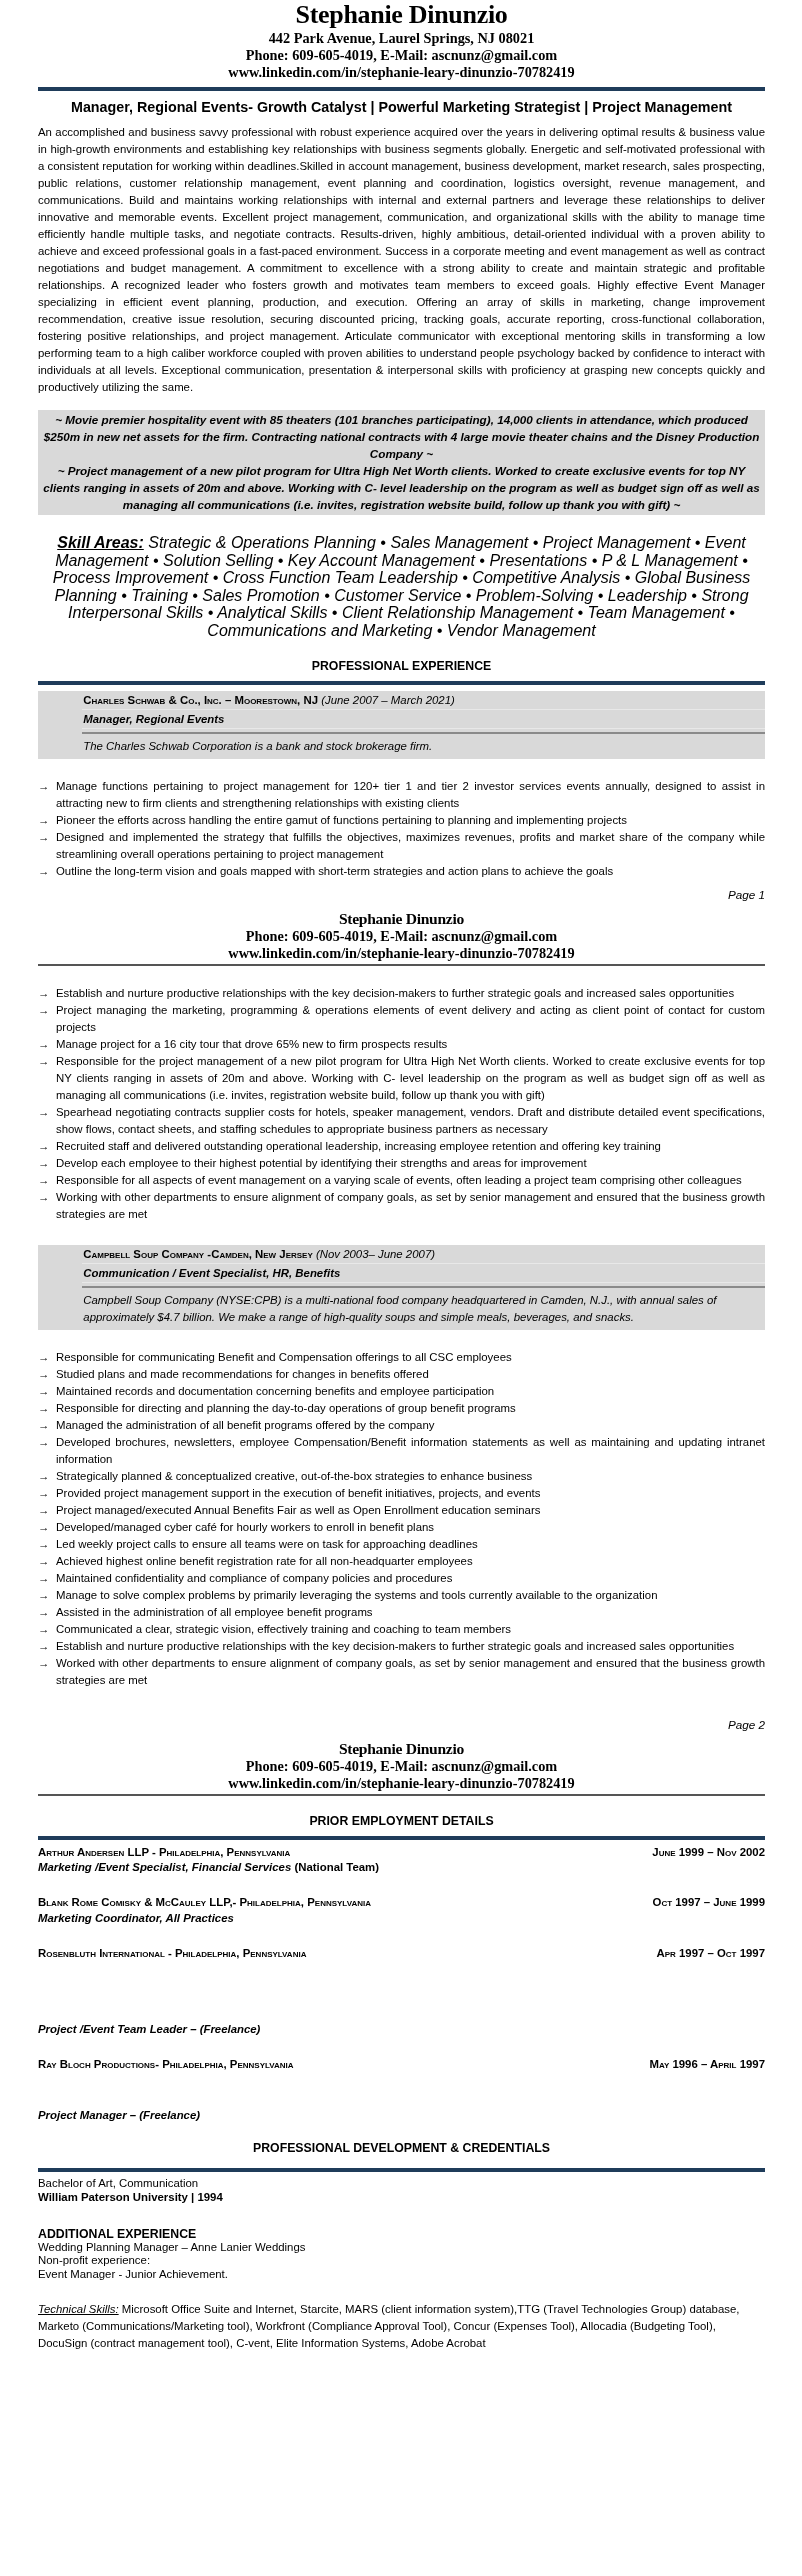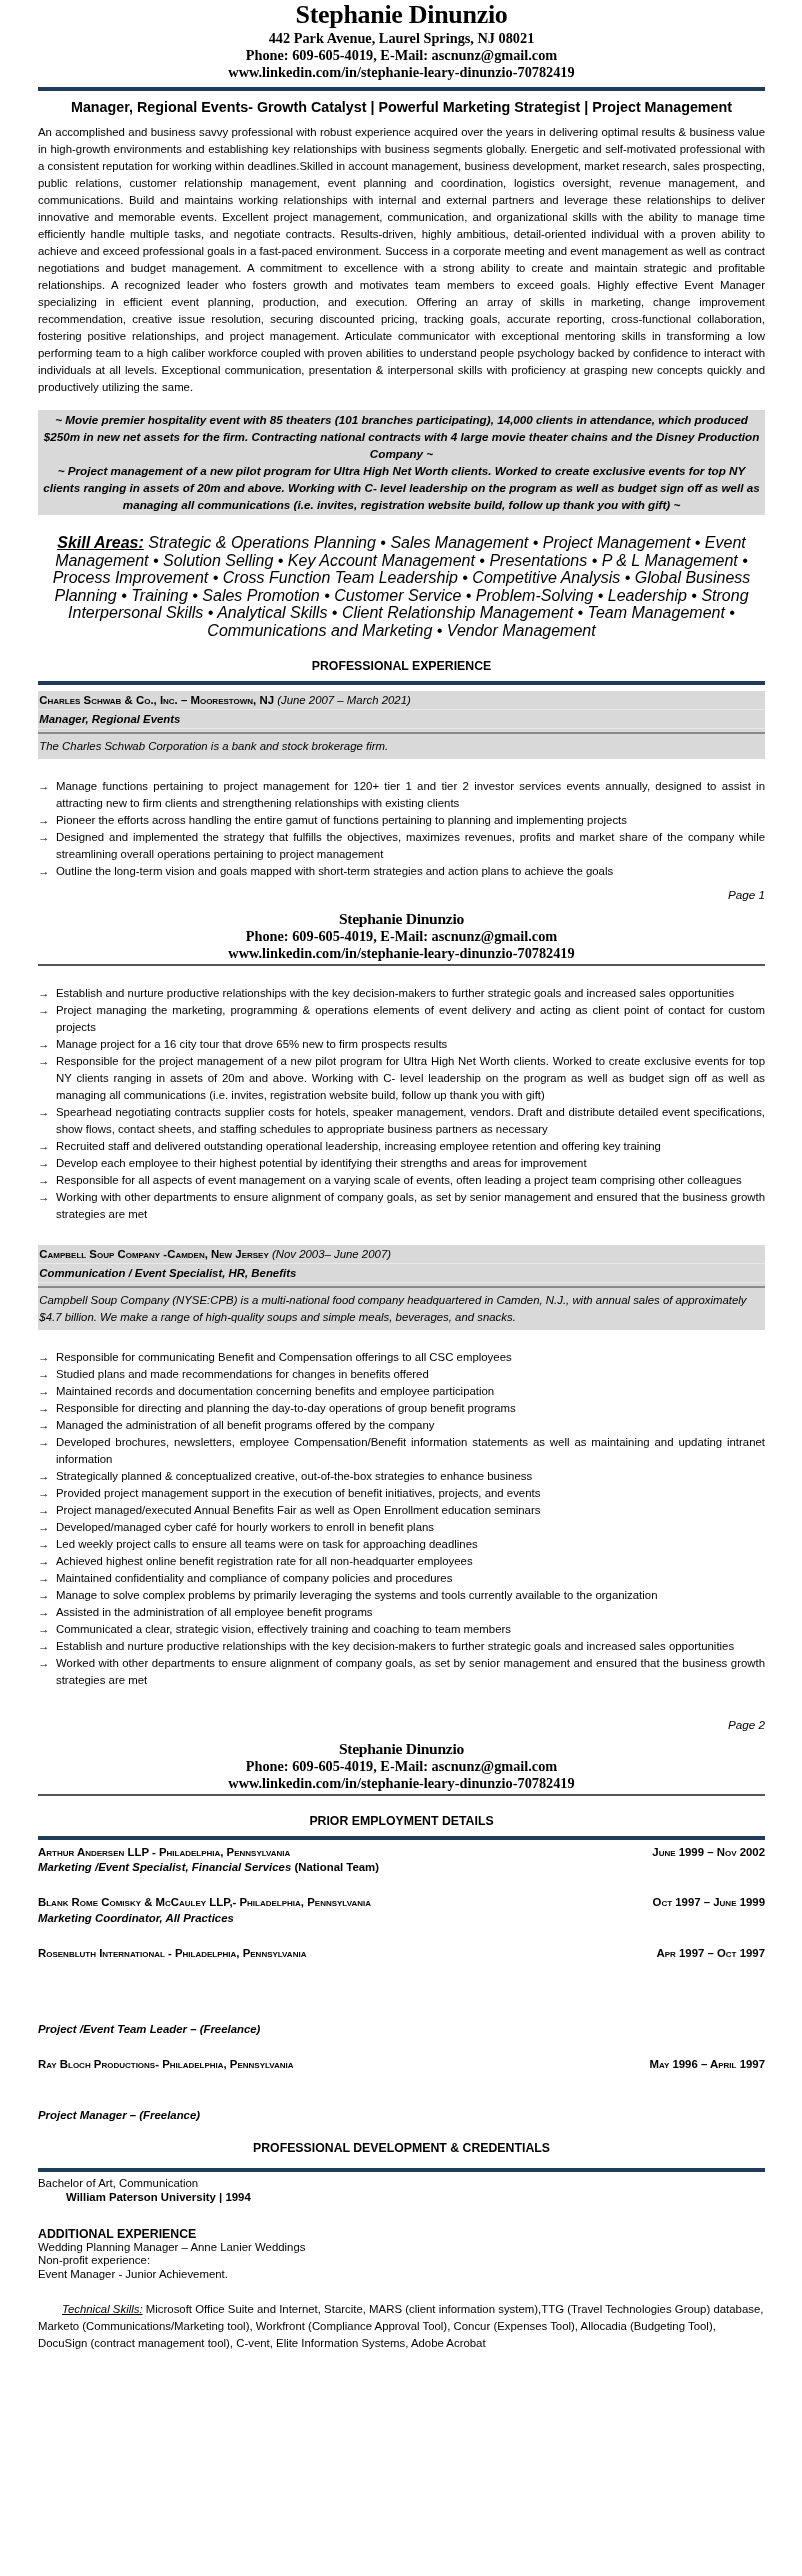--- a/index.html
+++ b/index.html
@@ -11,41 +11,41 @@
   .hdr2 .name { font-size: 15.6px; line-height: 17.5px; }
   .hdr2 .line { font-size: 14.3px; line-height: 17px; }
   .rule-blue { height: 3.9px; background: #1f3c5a; margin: 6.5px 0 5.2px 0; }
   .rule-gray { height: 1.3px; background: #555; margin: 3.9px -39px 0 -39px; }
   .headline { text-align: center; font-weight: bold; font-size: 14.3px; line-height: 22px; padding: 0 26px; }
   .summary { text-align: justify; font-size: 11.4px; line-height: 17px; margin-top: 5.2px; }
   .highlight { background: #d9d9d9; text-align: center; font-weight: bold; font-style: italic; font-size: 11.7px; line-height: 17px; margin-top: 14.3px; padding: 1.3px 2.6px; }
   .skills { text-align: center; font-style: italic; font-size: 16px; line-height: 17.5px; margin-top: 19.5px; padding: 0 6.5px; }
   .skills .lbl { font-weight: bold; text-decoration: underline; }
   .section-title { text-align: center; font-weight: bold; font-size: 12.3px; line-height: 15.6px; margin-top: 19.5px; }
-  .job-box { background: #d9d9d9; margin-top: 6.5px; font-size: 11.4px; }
+  .job-box { background: #d9d9d9; margin-top: 6.5px; font-size: 11.4px; padding-left: 44px; }
   .job-box .row { padding: 2.6px 1.3px; line-height: 13px; border-bottom: 0.6px solid #e8e8e8; }
   .job-box .co { font-weight: bold; font-variant: small-caps; }
   .job-box .dates { font-style: italic; }
   .job-box .title { font-weight: bold; font-style: italic; }
   .job-box .divider { height: 1.9px; background: #8a8a8a; margin: 2.6px 0 0 0; }
   .job-box .desc { font-style: italic; padding: 3.9px 1.3px; line-height: 17px; }
   ul.bullets { list-style: none; margin: 19.5px 0 0 0; padding: 0; }
   ul.bullets li { display: flex; font-size: 11.4px; line-height: 17px; text-align: justify; }
   ul.bullets li .arrow { width: 18px; flex: 0 0 18px; }
   ul.bullets li .txt { flex: 1; }
   .pagenum { text-align: right; font-style: italic; font-size: 11.7px; margin-top: 8px; }
   .prior-row { display: flex; justify-content: space-between; font-weight: bold; font-variant: small-caps; font-size: 11.4px; line-height: 15.6px; }
   .prior-title { font-weight: bold; font-style: italic; font-size: 11.4px; line-height: 15.6px; }
   .prior-title .plain { font-style: normal; }
   .edu { font-size: 11.4px; line-height: 13.6px; margin-top: 3.9px; }
-  .edu .school { font-weight: bold; margin-left: 28px; }
+  .edu .school { font-weight: bold; }
   .addl-title { font-weight: bold; font-size: 12.3px; margin-top: 22px; line-height: 14.3px; }
   .addl { font-size: 11.4px; line-height: 13.6px; }
   .tech { font-size: 11.4px; line-height: 17px; margin-top: 19.5px; }
-  .tech .lbl { font-style: italic; text-decoration: underline; margin-left: 24px; }
+  .tech .lbl { font-style: italic; text-decoration: underline; }
 </style>
 </head>
 <body>
 
 <div class="page">
 
   <div class="hdr">
     <div class="name">Stephanie Dinunzio</div>
     <div class="line">442 Park Avenue, Laurel Springs, NJ 08021</div>
     <div class="line">Phone: 609-605-4019, E-Mail: ascnunz@gmail.com</div>

